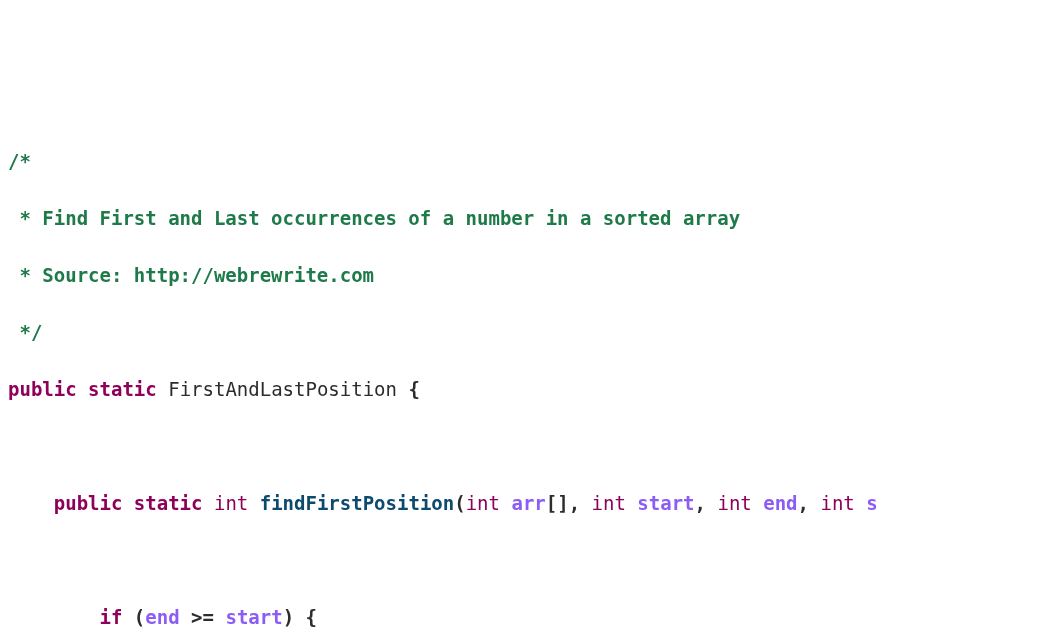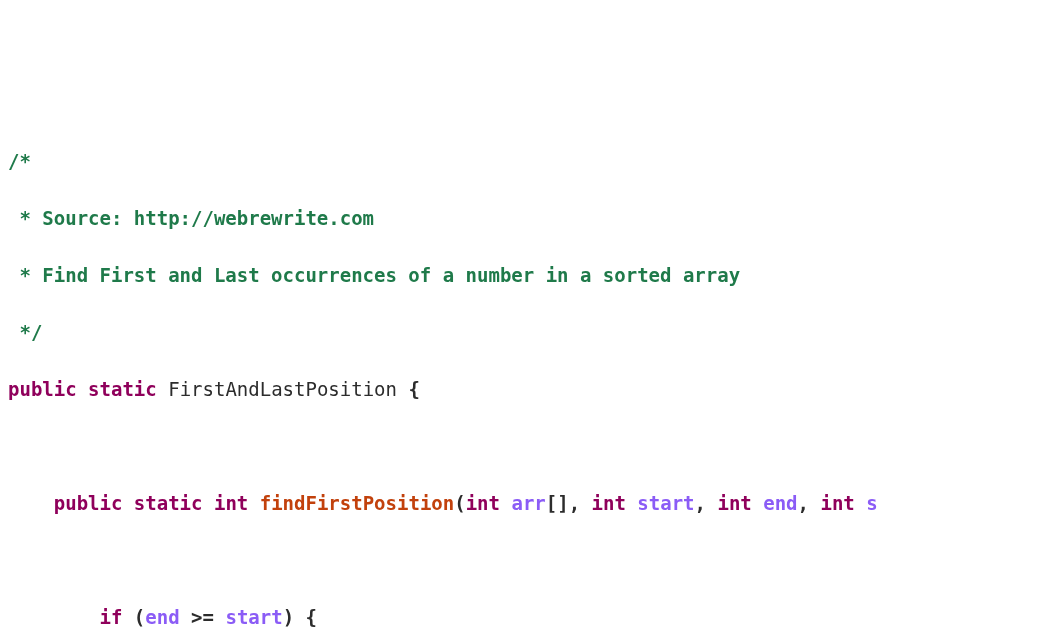--- a/index.html
+++ b/index.html
@@ -11,36 +11,36 @@
     line-height: 1.5;
     white-space: pre;
     overflow: hidden;
     width: 1062px;
     height: 637px;
     box-sizing: border-box;
   }
   .line { display: block; }
   .comment { color: #1f7a4a; font-weight: bold; }
   .keyword { color: #8f005b; font-weight: bold; }
-  .type    { color: #8f005b; font-weight: bold; }
+  .type    { color: #8f005b; font-weight: normal; }
   .classname { color: #2c2c2c; font-weight: normal; }
-  .method  { color: #c2410c; font-weight: bold; }
+  .method  { color: #0c4a6e; font-weight: bold; }
   .ident   { color: #8b5cf6; font-weight: bold; }
   .punct   { color: #2c2c2c; font-weight: bold; }
   .op      { color: #2c2c2c; font-weight: bold; }
 </style>
 </head>
 <body>
 
 
 
 <div>
 <span class="line"><span class="comment">/*</span></span>
+<span class="line"><span class="comment"> * Find First and Last occurrences of a number in a sorted array</span></span>
 <span class="line"><span class="comment"> * Source: http://webrewrite.com</span></span>
-<span class="line"><span class="comment"> * Find First and Last occurrences of a number in a sorted array</span></span>
 <span class="line"><span class="comment"> */</span></span>
 <span class="line"><span class="keyword">public</span> <span class="keyword">static</span> <span class="classname">FirstAndLastPosition</span> <span class="punct">{</span></span>
 <span class="line"> </span>
 <span class="line">    <span class="keyword">public</span> <span class="keyword">static</span> <span class="type">int</span> <span class="method">findFirstPosition</span><span class="punct">(</span><span class="type">int</span> <span class="ident">arr</span><span class="punct">[]</span><span class="punct">,</span> <span class="type">int</span> <span class="ident">start</span><span class="punct">,</span> <span class="type">int</span> <span class="ident">end</span><span class="punct">,</span> <span class="type">int</span> <span class="ident">s</span></span>
 <span class="line"> </span>
 <span class="line">        <span class="keyword">if</span> <span class="punct">(</span><span class="ident">end</span> <span class="op">&gt;=</span> <span class="ident">start</span><span class="punct">)</span> <span class="punct">{</span></span>
 
 
 
 

